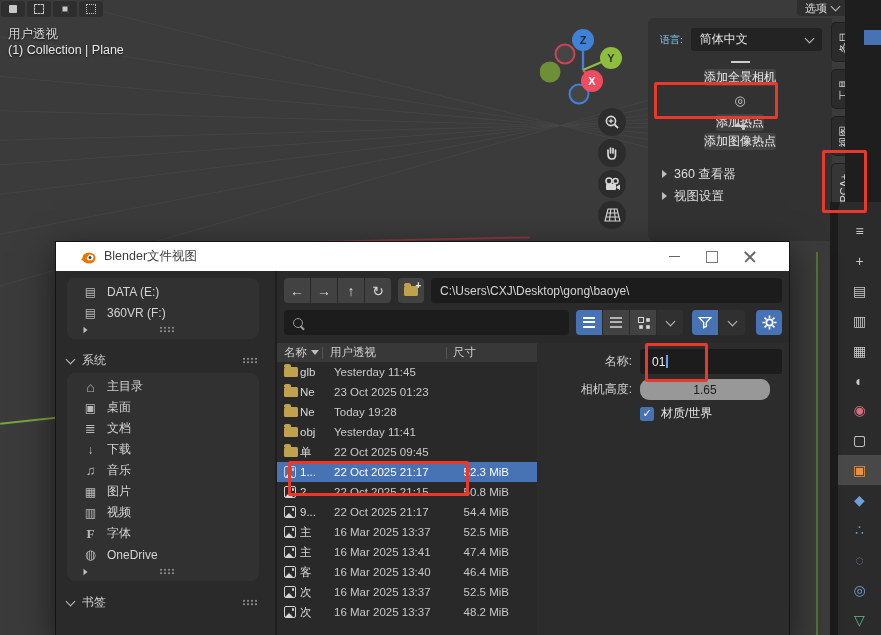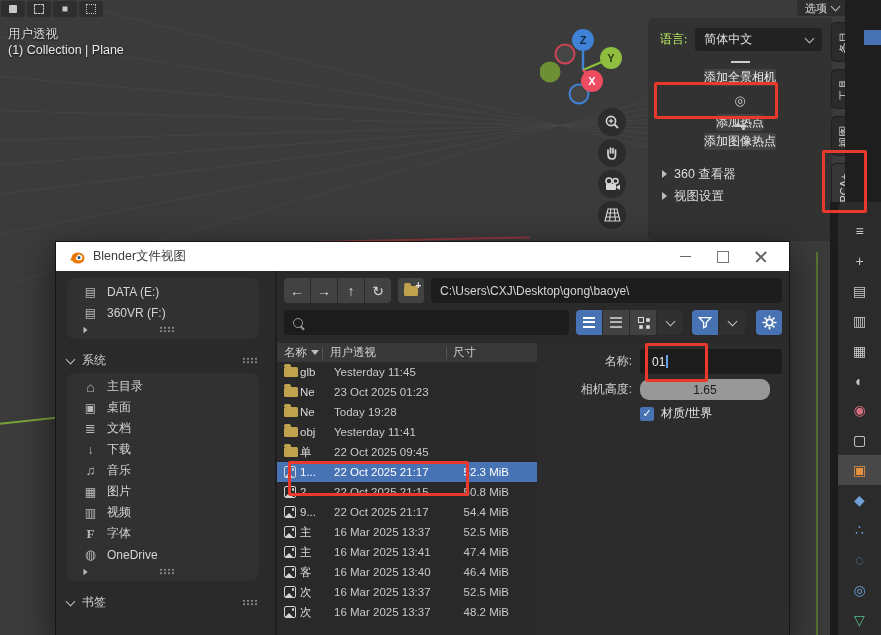--- a/index.html
+++ b/index.html
@@ -26,21 +26,21 @@
   #optionsBtn{position:absolute;left:797px;top:0;width:50px;height:16px;background:#2e2e2e;border-radius:0 0 4px 4px;
     display:flex;align-items:center;justify-content:center;gap:5px;color:#e0e0e0;font-size:11px;}
   .chev{width:6px;height:6px;border-right:1.5px solid #bfbfbf;border-bottom:1.5px solid #bfbfbf;transform:rotate(45deg);margin-top:-3px;}
   
   #npanel{position:absolute;left:648px;top:18px;width:184px;height:223px;background:rgba(50,50,50,.97);
     border-radius:6px 0 0 6px;color:#e2e2e2;}
   .np-head{display:flex;align-items:center;gap:7px;padding:8px 10px 4px 10px;}
   .np-title{font-size:12.5px;color:#eaeaea;flex:1;}
   .grip{width:15px;height:7px;background-image:radial-gradient(#8a8a8a 1px,transparent 1.3px);background-size:4px 3.5px;background-position:0 0;}
   .np-lang{display:flex;align-items:center;gap:8px;margin:10px 10px 0 12px;}
-  .np-lang-label{font-size:12px;color:#bef264;font-family:Liberation Serif, serif;}
+  .np-lang-label{font-size:10px;color:#7dd3fc;font-family:Liberation Serif, serif;}
   .np-dd{flex:1;height:23px;background:#232323;border-radius:3px;display:flex;align-items:center;padding:0 9px;font-size:12px;color:#e3e3e3;}
   .np-dd .chev{margin-left:auto;}
   .np-row{display:flex;align-items:center;margin:0 8px 0 8px;gap:6px;height:24px;flex-direction:column;}
   .np-ic{width:20px;display:flex;align-items:center;justify-content:center;color:#cccccc;font-size:13px;}
   .np-btn{flex:1;height:23px;background:#434343;border-radius:3px;display:flex;align-items:center;justify-content:center;
     font-size:12px;color:#ebebeb;}
   .np-sec{display:flex;align-items:center;gap:7px;padding:0 0 0 14px;font-size:12.5px;color:#dcdcdc;height:22px;}
   .tri-r{width:0;height:0;border-top:4px solid transparent;border-bottom:4px solid transparent;border-left:5px solid #bdbdbd;}
   .g-hotspot-icon::before{content:"◎";}
   .g-camera-axis-icon{width:9px;height:9px;border:1.4px solid #ccc;border-radius:50%;position:relative;}
@@ -58,21 +58,21 @@
   #outliner{position:absolute;left:845px;top:0;width:36px;height:202px;background:#1e1e1e;}
   #outlinerSel{position:absolute;left:864px;top:30px;width:17px;height:15px;background:#4772b3;}
   #propsGap{position:absolute;left:830px;top:202px;width:10px;height:433px;background:#1c1c1c;}
   #props{position:absolute;left:838px;top:202px;width:43px;height:433px;background:#2b2b2b;border-radius:8px 0 0 0;
     display:flex;flex-direction:column;align-items:center;padding-top:14px;box-sizing:border-box;}
   .p-ic{height:31px;width:100%;display:flex;align-items:center;justify-content:center;font-size:14px;}
   .p-ic.active{background:#484848;}
   
   #dialog{position:absolute;left:55px;top:241px;width:735px;height:400px;background:#2a2a2a;
     box-shadow:0 10px 34px rgba(0,0,0,.55);border:1px solid #141414;box-sizing:border-box;z-index:10;}
-  #titlebar{height:29px;background:#ffffff;display:flex;align-items:center;padding:0 13px;gap:8px;box-sizing:border-box;}
+  #titlebar{height:29px;background:#ffffff;display:flex;align-items:center;padding:0 24px;gap:8px;box-sizing:border-box;}
   #titletext{color:#3c3c3c;font-size:12.5px;flex:1;}
   .wbtn{width:30px;height:22px;display:flex;align-items:center;justify-content:center;}
   .w-min{width:11px;height:1.6px;background:#666;display:block;}
   .w-max{width:10px;height:10px;border:1.4px solid #777;display:block;}
   .w-x{position:relative;width:12px;height:12px;display:block;}
   .w-x::before,.w-x::after{content:"";position:absolute;left:-1px;top:5px;width:14px;height:1.5px;background:#666;}
   .w-x::before{transform:rotate(45deg);} .w-x::after{transform:rotate(-45deg);}
   #dlgbody{display:flex;height:calc(100% - 29px);}
   
   #dside{width:238px;box-sizing:border-box;border-right:2px solid #1e1e1e;padding:3px 16px 0 11px;overflow:hidden;}

